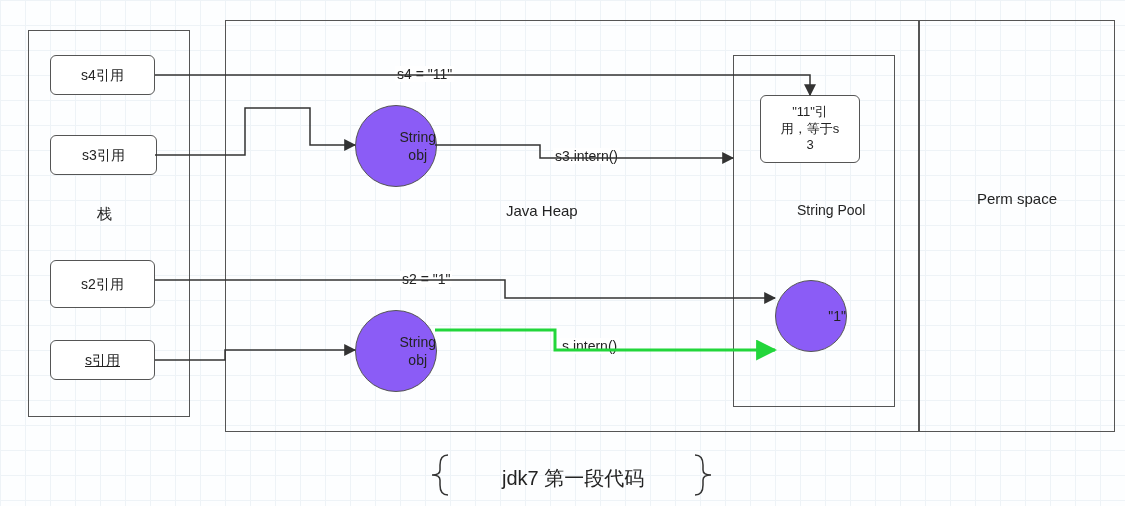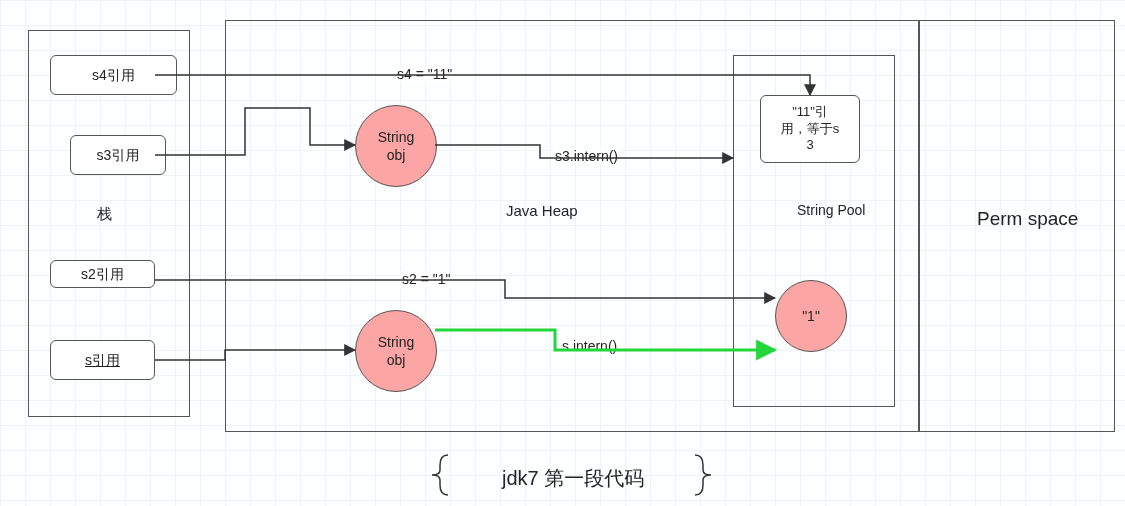--- a/index.html
+++ b/index.html
@@ -39,25 +39,25 @@
     box-sizing: border-box;
   }
   .plain-region {
     position: absolute;
     border: 1.5px solid #555;
     background: transparent;
   }
   .circle {
     position: absolute;
     border: 1.5px solid #555;
-    background: #fca5a5;
+    background: #8b5cf6;
     border-radius: 50%;
     display: flex;
     align-items: center;
-    justify-content: center;
+    justify-content: flex-end;
     text-align: center;
     line-height: 1.3;
   }
   .label {
     position: absolute;
     text-align: center;
     white-space: nowrap;
     background: #fff;
     padding: 0 2px;
   }
@@ -67,44 +67,44 @@
   .arrow-green { stroke: #22d63b; stroke-width: 3; fill: none; }
   .brace { stroke: #333; stroke-width: 1.5; fill: none; }
 </style>
 </head>
 <body>
 
 <div class="canvas">
 
   <div class="plain-region" style="left:28px; top:30px; width:160px; height:385px;"></div>
 
-  <div class="box" style="left:50px; top:55px; width:127px; height:40px;">
+  <div class="box" style="left:50px; top:55px; width:105px; height:40px;">
     <span>s4引用</span>
   </div>
-  <div class="box" style="left:50px; top:135px; width:96px; height:40px;margin-left:20px;">
+  <div class="box" style="left:50px; top:135px; width:107px; height:40px;">
     <span>s3引用</span>
   </div>
 
   <div class="label nowhite" style="left:95px; top:205px; font-size:15px;">栈</div>
 
-  <div class="box" style="left:50px; top:260px; width:105px; height:28px;">
+  <div class="box" style="left:50px; top:260px; width:105px; height:48px;">
     <span>s2引用</span>
   </div>
   <div class="box" style="left:50px; top:340px; width:105px; height:40px;text-decoration:underline;">
     <span>s引用</span>
   </div>
 
   <div class="plain-region" style="left:225px; top:20px; width:693px; height:410px;"></div>
   <div class="label nowhite" style="left:504px; top:202px; font-size:15px;">Java Heap</div>
 
   <div class="plain-region" style="left:733px; top:55px; width:160px; height:350px;"></div>
   <div class="label nowhite" style="left:775px; top:202px; font-size:14px;margin-left:20px;">String Pool</div>
 
   <div class="plain-region" style="left:918px; top:20px; width:195px; height:410px;"></div>
-  <div class="label nowhite" style="left:975px; top:208px; font-size:19px;">Perm space</div>
+  <div class="label nowhite" style="left:975px; top:190px; font-size:15px;">Perm space</div>
 
   <div class="circle" style="left:355px; top:105px; width:80px; height:80px; white-space:pre;">
     <span style="white-space:pre;">String
 obj</span>
   </div>
   <div class="circle" style="left:355px; top:310px; width:80px; height:80px; white-space:pre;">
     <span style="white-space:pre;">String
 obj</span>
   </div>
 

